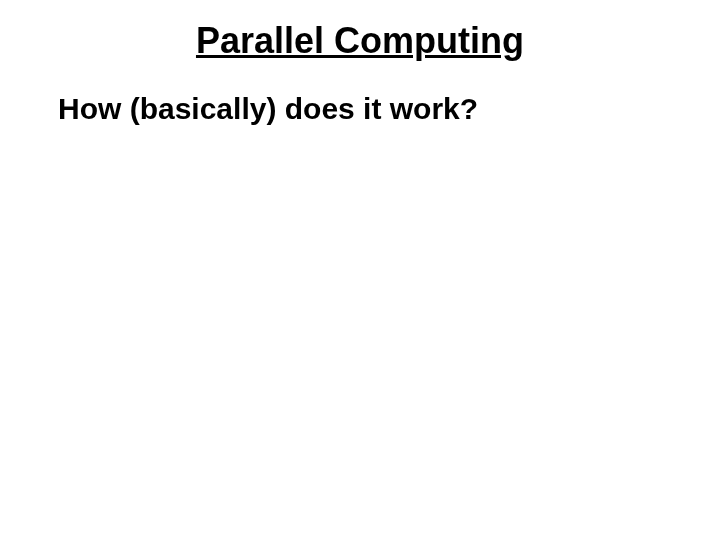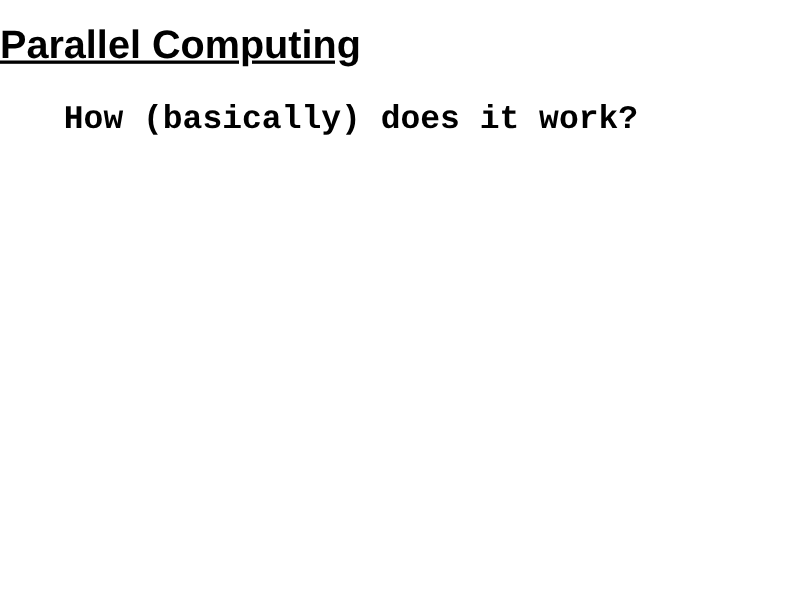--- a/index.html
+++ b/index.html
@@ -16,31 +16,31 @@
     width: 720px;
     height: 540px;
     position: relative;
     box-sizing: border-box;
   }
   .title {
     position: absolute;
     top: 20px;
     left: 0;
     right: 0;
+    text-align: center;
     font-size: 36px;
     font-weight: bold;
     text-decoration: underline;
   }
   .subtitle {
     position: absolute;
     top: 92px;
     left: 58px;
     font-size: 30px;
     font-weight: bold;
-    font-family: Liberation Mono, monospace;
   }
 </style>
 </head>
 <body>
 
 <div class="slide">
   <div class="title">Parallel Computing</div>
   <div class="subtitle">How (basically) does it work?</div>
 </div>
 

